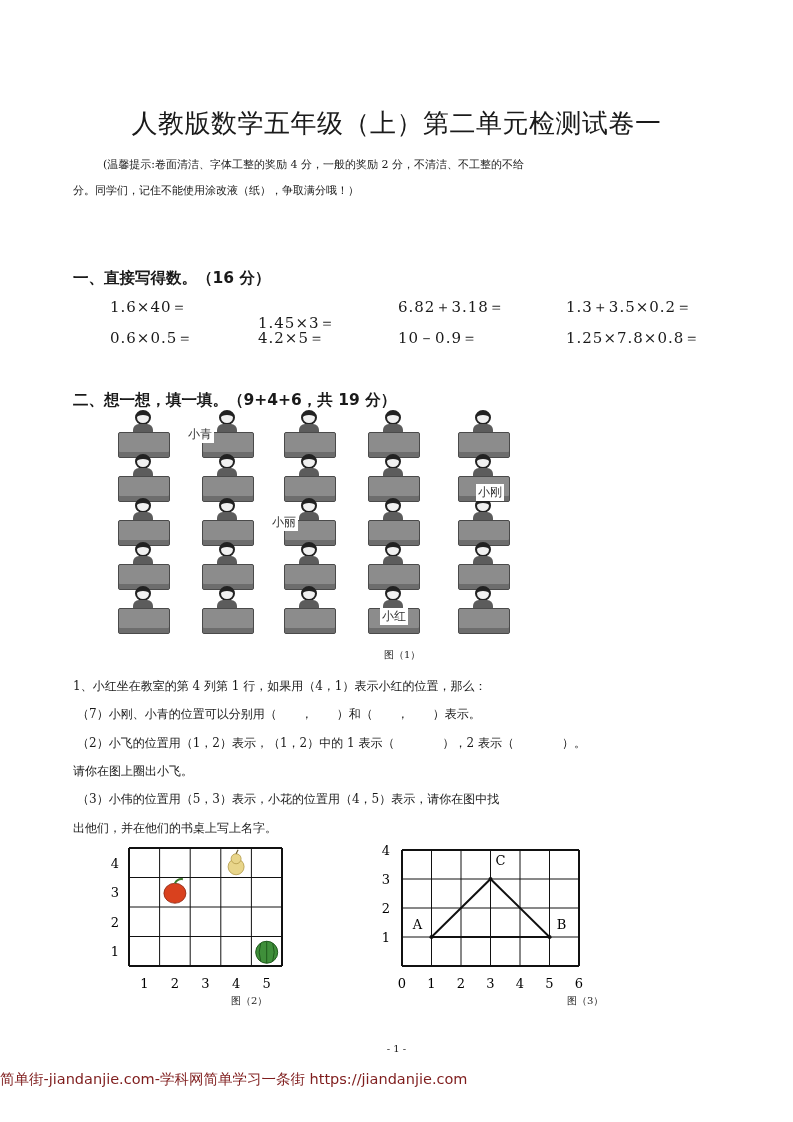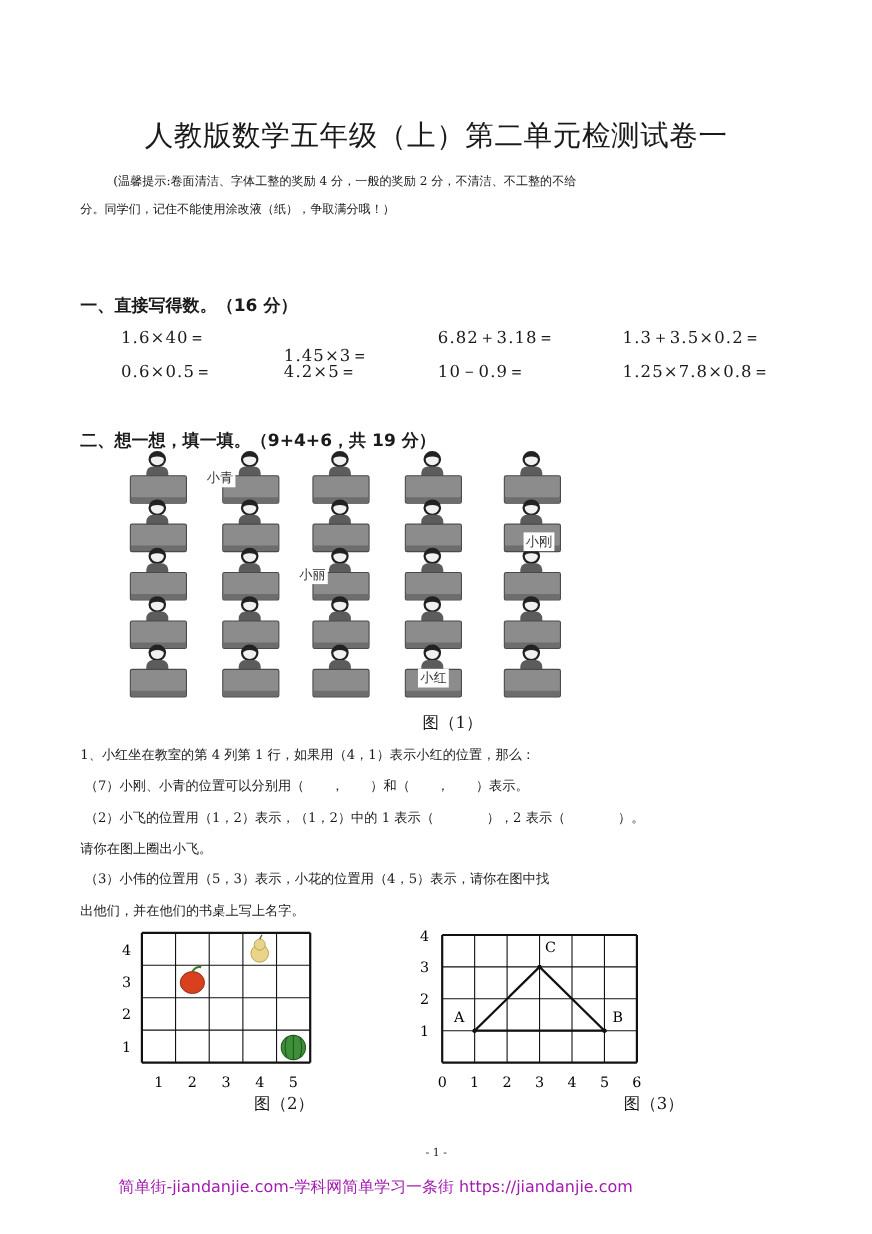--- a/index.html
+++ b/index.html
@@ -6,31 +6,31 @@
   body { width: 793px; height: 1122px; position: relative; overflow: hidden;
          font-family: "DejaVu Serif", "Liberation Serif", serif; color: #1a1a1a; }
   .abs { position: absolute; white-space: nowrap; }
   .title { left: 0; width: 793px; top: 88px; text-align: center; font-size: 26px; letter-spacing: 0.5px; margin-top: 18px; }
   .tip { left: 73px; width: 660px; font-size: 11px; line-height: 26px; white-space: normal; }
   .tip p { margin: 0; }
   .tip .first { text-indent: 30px; }
   .sec { font-family: "DejaVu Sans", "Liberation Sans", sans-serif; font-weight: bold; font-size: 15.5px; left: 73px; text-align: center; }
   .calc { font-size: 15px; letter-spacing: 1px; }
   .q { font-size: 12px; left: 73px; }
-  .cap { font-size: 15px; }
+  .cap { font-size: 10px; }
   .classroom { left: 118px; top: 408px; width: 410px; height: 232px; }
   .desk { position: absolute; width: 50px; height: 24px; background: #8c8c8c; border: 1px solid #4a4a4a; border-radius: 2px;
           box-shadow: inset 0 -5px 0 #6d6d6d; }
   .kid { position: absolute; width: 22px; height: 26px; }
   .kid .head { position: absolute; left: 3px; top: 0; width: 16px; height: 15px; border-radius: 50%; background: #f1f1f1; border: 2px solid #222; border-top-width: 5px; box-sizing: border-box; }
   .kid .body { position: absolute; left: 1px; top: 14px; width: 20px; height: 12px; background: #5c5c5c; border-radius: 6px 6px 2px 2px; }
   .name-tag { position: absolute; font-family: "DejaVu Sans", "Liberation Sans", sans-serif; font-size: 12px; color: #333; background: #fff; padding: 0 2px; }
   .grid { position: absolute; }
   .footer-page { left: 0; width: 793px; text-align: center; top: 1043px; font-size: 10px; }
-  .footer-site { left: 0; width: 683px; text-align: center; top: 1070px; font-family: "DejaVu Sans", "Liberation Sans", sans-serif; font-size: 14.5px; color: #a21caf; }
+  .footer-site { left: 0; width: 683px; top: 1070px; font-family: "DejaVu Sans", "Liberation Sans", sans-serif; font-size: 14.5px; color: #7f1d1d; }
 </style>
 </head>
 <body>
 
 <div class="abs title">人教版数学五年级（上）第二单元检测试卷一</div>
 
 <div class="abs tip" style="top:152px;">
   <p class="first">(温馨提示:卷面清洁、字体工整的奖励 4 分，一般的奖励 2 分，不清洁、不工整的不给</p>
   <p>分。同学们，记住不能使用涂改液（纸），争取满分哦！）</p>
 </div>

